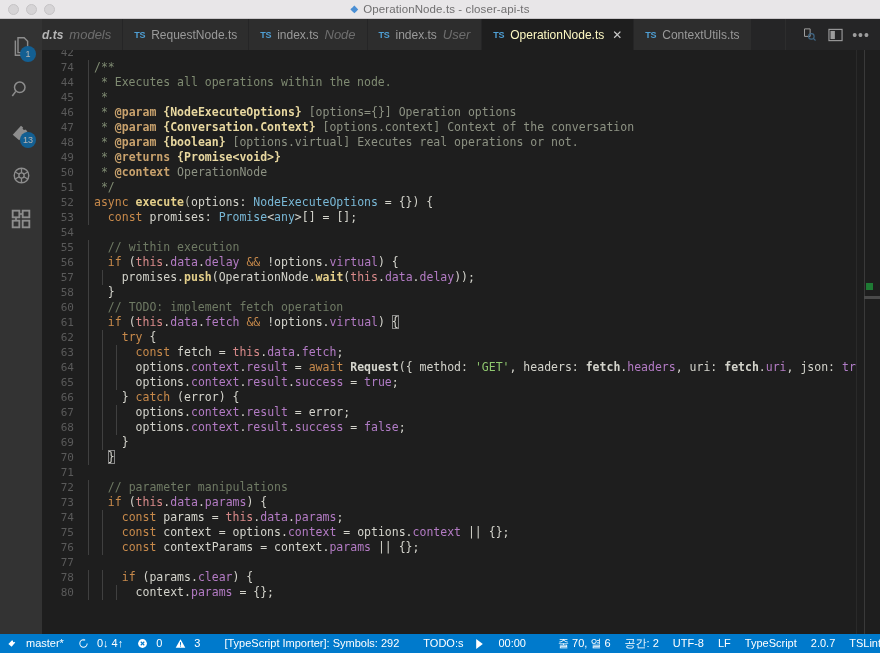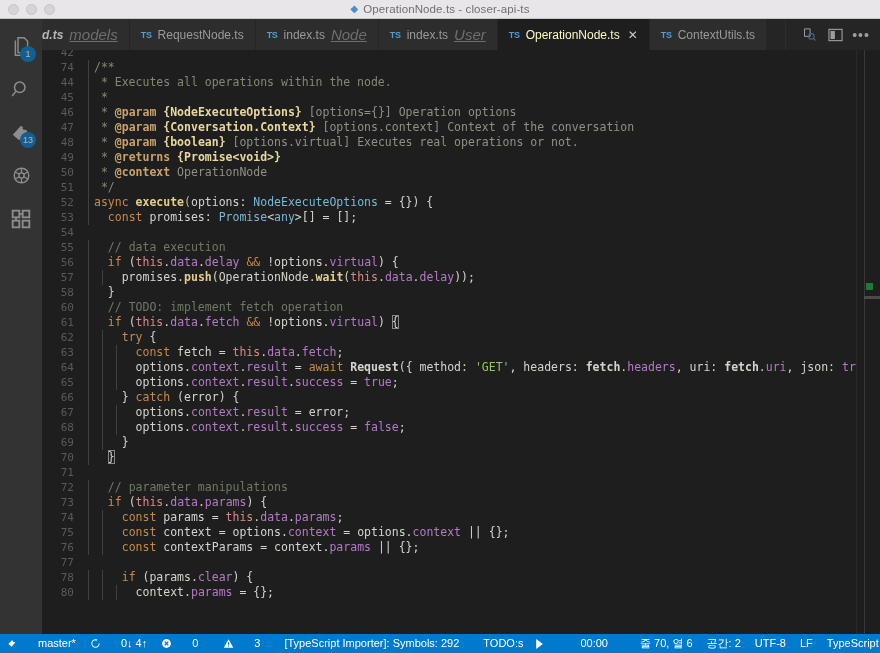--- a/index.html
+++ b/index.html
@@ -70,21 +70,21 @@
     border-right: 1px solid #252526;
     color: #9a9a9a; font-size: 12px;
     white-space: nowrap; flex: 0 0 auto;
     position: relative;
   }
   .tab.active { background: #1e1e1e; color: #ffffff; }
   .tab.clipped { padding-left: 0; margin-left: -10px; }
   .ts-icon { color: #4f9fd4; font-size: 9px; font-weight: bold; letter-spacing: -.3px; }
   .tab-label { font-size: 12px; }
   .tab.active .tab-label { color: #fef9c3; }
-  .tab-desc { color: #6e6e6e; font-size: 15px; font-style: italic; text-decoration: underline; }
+  .tab-desc { color: #6e6e6e; font-size: 13px; font-style: italic; }
   .tab.clipped .tab-label { font-style: italic; font-weight: bold; color: #b5b5b5; }
   .tab-close { color: #cccccc; font-size: 12px; line-height: 1; margin-left: 2px; }
   .tab-spacer { flex: 1 1 auto; background: #252526; border-right: 1px solid #2d2d2d;}
   .tab-actions { display: flex; align-items: center; gap: 0; padding: 0 6px 0 10px; background: #252526; }
   .tab-act { width: 26px; height: 31px; display: flex; align-items: center; justify-content: center; opacity: .75; }
   .dots { color: #c5c5c5; font-size: 14px; letter-spacing: 1px; line-height: 8px; }
 
   
   .editor-area { flex: 1 1 auto; position: relative; overflow: hidden; background: #1e1e1e; display: flex; }
   .code-scroll { flex: 1 1 auto; position: relative; overflow: hidden; }
@@ -136,21 +136,21 @@
 
   
   .statusbar {
     height: 19px; flex: 0 0 19px;
     background: #007acc; color: #ffffff;
     display: flex; align-items: center;
     font-size: 11px; white-space: nowrap;
   }
   .sb-left { display: flex; align-items: center; }
   .sb-right { display: flex; align-items: center; margin-left: auto; }
-  .sb-item { display: flex; align-items: center; gap: 20px; padding: 0 7px; height: 19px; line-height: 19px; }
+  .sb-item { display: flex; align-items: center; gap: 8px; padding: 0 7px; height: 19px; line-height: 19px; }
   .sb-item.tight { padding: 0 5px; }
   .sb-gap { width: 10px; }
   .sb-ico { display: inline-flex; align-items: center; }
 </style>
 </head>
 <body>
 
 <div id="app">
 
   <div class="titlebar">
@@ -278,21 +278,21 @@
               <div class="cline"><span class="lnum">45</span><span class="ltext"><span class="guides"><span class="guide" style="left: 0px;"></span></span><span class="t-com"> *</span></span></div>
               <div class="cline"><span class="lnum">46</span><span class="ltext"><span class="guides"><span class="guide" style="left: 0px;"></span></span><span class="t-com"> * </span><span class="t-tag">@param</span><span class="t-com"> </span><span class="t-type">{NodeExecuteOptions}</span><span class="t-dim"> [options={}] </span><span class="t-txt">Operation options</span></span></div>
               <div class="cline"><span class="lnum">47</span><span class="ltext"><span class="guides"><span class="guide" style="left: 0px;"></span></span><span class="t-com"> * </span><span class="t-tag">@param</span><span class="t-com"> </span><span class="t-type">{Conversation.Context}</span><span class="t-dim"> [options.context] </span><span class="t-txt">Context of the conversation</span></span></div>
               <div class="cline"><span class="lnum">48</span><span class="ltext"><span class="guides"><span class="guide" style="left: 0px;"></span></span><span class="t-com"> * </span><span class="t-tag">@param</span><span class="t-com"> </span><span class="t-type">{boolean}</span><span class="t-dim"> [options.virtual] </span><span class="t-txt">Executes real operations or not.</span></span></div>
               <div class="cline"><span class="lnum">49</span><span class="ltext"><span class="guides"><span class="guide" style="left: 0px;"></span></span><span class="t-com"> * </span><span class="t-tag">@returns</span><span class="t-com"> </span><span class="t-type">{Promise&lt;void&gt;}</span></span></div>
               <div class="cline"><span class="lnum">50</span><span class="ltext"><span class="guides"><span class="guide" style="left: 0px;"></span></span><span class="t-com"> * </span><span class="t-tag">@context</span><span class="t-com"> </span><span class="t-dim">OperationNode</span></span></div>
               <div class="cline"><span class="lnum">51</span><span class="ltext"><span class="guides"><span class="guide" style="left: 0px;"></span></span><span class="t-com"> */</span></span></div>
               <div class="cline"><span class="lnum">52</span><span class="ltext"><span class="guides"><span class="guide" style="left: 0px;"></span></span><span class="t-kw">async </span><span class="t-fn">execute</span><span class="t-par">(</span><span class="t-plain">options</span><span class="t-op">: </span><span class="t-cls">NodeExecuteOptions</span><span class="t-op"> = {}) {</span></span></div>
               <div class="cline"><span class="lnum">53</span><span class="ltext"><span class="guides"><span class="guide" style="left: 0px;"></span></span><span class="t-plain">  </span><span class="t-kw">const</span><span class="t-plain"> promises</span><span class="t-op">: </span><span class="t-cls">Promise</span><span class="t-op">&lt;</span><span class="t-cls">any</span><span class="t-op">&gt;[] = [];</span></span></div>
               <div class="cline"><span class="lnum">54</span><span class="ltext"></span></div>
-              <div class="cline"><span class="lnum">55</span><span class="ltext"><span class="guides"><span class="guide" style="left: 0px;"></span></span><span class="t-plain">  </span><span class="t-com2">// data execution</span></span></div>
+              <div class="cline"><span class="lnum">55</span><span class="ltext"><span class="guides"><span class="guide" style="left: 0px;"></span></span><span class="t-plain">  </span><span class="t-com2">// within execution</span></span></div>
               <div class="cline"><span class="lnum">56</span><span class="ltext"><span class="guides"><span class="guide" style="left: 0px;"></span></span><span class="t-plain">  </span><span class="t-kw">if</span><span class="t-plain"> (</span><span class="t-var">this</span><span class="t-op">.</span><span class="t-prop">data</span><span class="t-op">.</span><span class="t-prop">delay</span><span class="t-kw"> &amp;&amp; </span><span class="t-plain">!options</span><span class="t-op">.</span><span class="t-prop">virtual</span><span class="t-plain">) {</span></span></div>
               <div class="cline"><span class="lnum">57</span><span class="ltext"><span class="guides"><span class="guide" style="left: 0px;"></span><span class="guide" style="left: 13.9px;"></span></span><span class="t-plain">    promises</span><span class="t-op">.</span><span class="t-fn">push</span><span class="t-plain">(OperationNode</span><span class="t-op">.</span><span class="t-fn">wait</span><span class="t-plain">(</span><span class="t-var">this</span><span class="t-op">.</span><span class="t-prop">data</span><span class="t-op">.</span><span class="t-prop">delay</span><span class="t-plain">));</span></span></div>
               <div class="cline"><span class="lnum">58</span><span class="ltext"><span class="guides"><span class="guide" style="left: 0px;"></span></span><span class="t-plain">  }</span></span></div>
               <div class="cline"><span class="lnum">60</span><span class="ltext"><span class="guides"><span class="guide" style="left: 0px;"></span></span><span class="t-plain">  </span><span class="t-com2">// TODO: implement fetch operation</span></span></div>
               <div class="cline"><span class="lnum">61</span><span class="ltext"><span class="guides"><span class="guide" style="left: 0px;"></span></span><span class="t-plain">  </span><span class="t-kw">if</span><span class="t-plain"> (</span><span class="t-var">this</span><span class="t-op">.</span><span class="t-prop">data</span><span class="t-op">.</span><span class="t-prop">fetch</span><span class="t-kw"> &amp;&amp; </span><span class="t-plain">!options</span><span class="t-op">.</span><span class="t-prop">virtual</span><span class="t-plain">) </span><span class="t-plain brace-match">{</span><span class="cursor"></span></span></div>
               <div class="cline"><span class="lnum">62</span><span class="ltext"><span class="guides"><span class="guide" style="left: 0px;"></span><span class="guide" style="left: 13.9px;"></span></span><span class="t-plain">    </span><span class="t-kw">try</span><span class="t-plain"> {</span></span></div>
               <div class="cline"><span class="lnum">63</span><span class="ltext"><span class="guides"><span class="guide" style="left: 0px;"></span><span class="guide" style="left: 13.9px;"></span><span class="guide" style="left: 27.8px;"></span></span><span class="t-plain">      </span><span class="t-kw">const</span><span class="t-plain"> fetch = </span><span class="t-var">this</span><span class="t-op">.</span><span class="t-prop">data</span><span class="t-op">.</span><span class="t-prop">fetch</span><span class="t-plain">;</span></span></div>
               <div class="cline"><span class="lnum">64</span><span class="ltext"><span class="guides"><span class="guide" style="left: 0px;"></span><span class="guide" style="left: 13.9px;"></span><span class="guide" style="left: 27.8px;"></span></span><span class="t-plain">      options</span><span class="t-op">.</span><span class="t-prop">context</span><span class="t-op">.</span><span class="t-prop">result</span><span class="t-plain"> = </span><span class="t-kw">await </span><span class="t-mem">Request</span><span class="t-plain">({ </span><span class="t-plain">method</span><span class="t-op">: </span><span class="t-str">'GET'</span><span class="t-plain">, headers</span><span class="t-op">: </span><span class="t-mem">fetch</span><span class="t-op">.</span><span class="t-prop">headers</span><span class="t-plain">, uri</span><span class="t-op">: </span><span class="t-mem">fetch</span><span class="t-op">.</span><span class="t-prop">uri</span><span class="t-plain">, json</span><span class="t-op">: </span><span class="t-num">true</span></span></div>
               <div class="cline"><span class="lnum">65</span><span class="ltext"><span class="guides"><span class="guide" style="left: 0px;"></span><span class="guide" style="left: 13.9px;"></span><span class="guide" style="left: 27.8px;"></span></span><span class="t-plain">      options</span><span class="t-op">.</span><span class="t-prop">context</span><span class="t-op">.</span><span class="t-prop">result</span><span class="t-op">.</span><span class="t-prop">success</span><span class="t-plain"> = </span><span class="t-num">true</span><span class="t-plain">;</span></span></div>
               <div class="cline"><span class="lnum">66</span><span class="ltext"><span class="guides"><span class="guide" style="left: 0px;"></span><span class="guide" style="left: 13.9px;"></span></span><span class="t-plain">    } </span><span class="t-kw">catch</span><span class="t-plain"> (error) {</span></span></div>
@@ -378,21 +378,21 @@
       </div>
     </div>
 
     <div class="sb-right">
       <div class="sb-item tight">
         <span class="sb-ico">
           <svg width="9" height="10" viewBox="0 0 10 12">
               <path d="M1 0 L9 6 L1 12 Z" fill="#fff"></path>
             </svg>
         </span>
-        <span style="margin-left:16px">00:00</span>
+        <span style="margin-left:6px">00:00</span>
       </div>
       <div class="sb-gap"></div>
         <div class="sb-gap"></div>
       <div class="sb-item">
         <span>줄 70, 열 6</span>
       </div>
       <div class="sb-item">
         <span>공간: 2</span>
       </div>
       <div class="sb-item">

